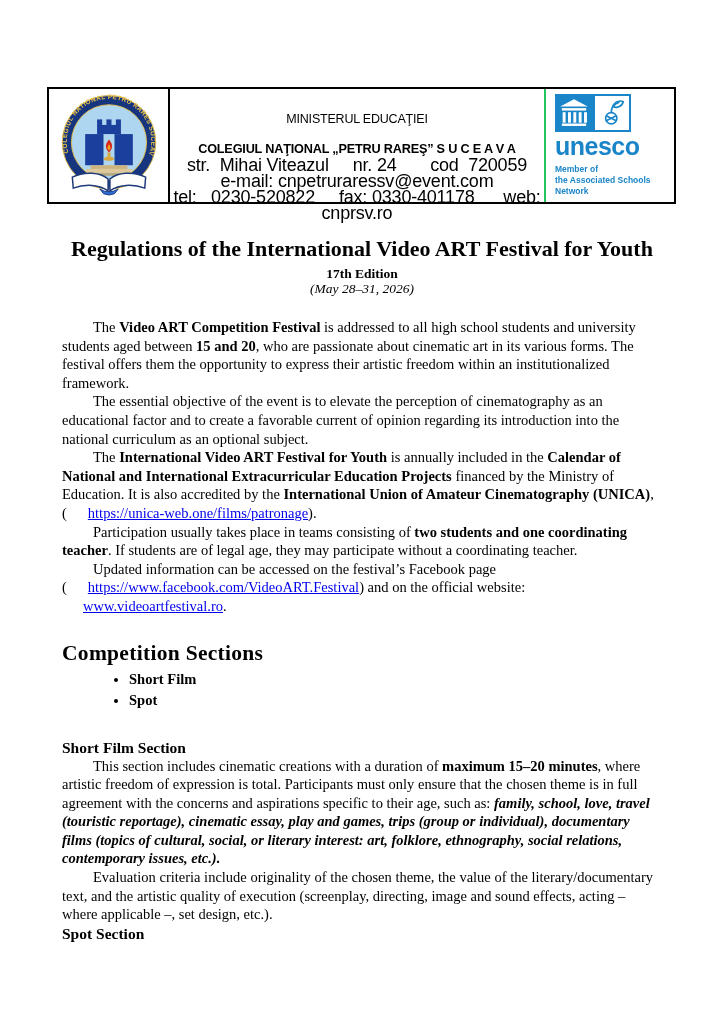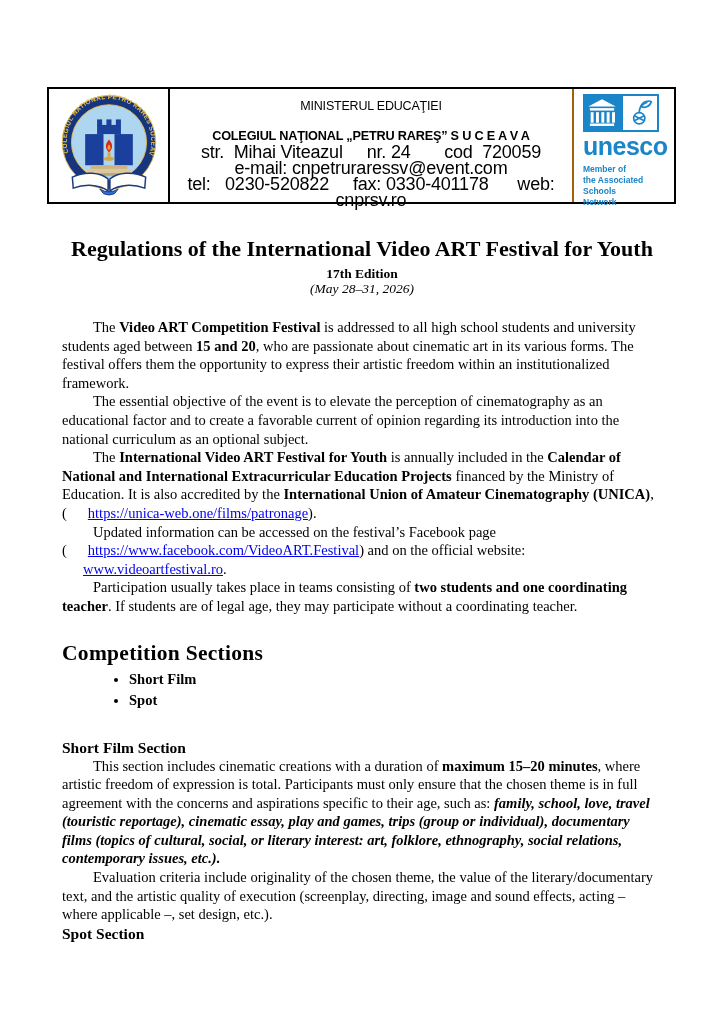--- a/index.html
+++ b/index.html
@@ -9,23 +9,23 @@
   }
 
   
   .header-table {
     position:absolute; left:47px; top:87px; width:629px; height:117px;
     border:2px solid #000; box-sizing:border-box; display:flex;
     font-family:"Liberation Sans", sans-serif; background:#fff;
   }
   .cell-crest  { width:121px; border-right:2px solid #000; box-sizing:border-box;
                  display:flex; align-items:center; justify-content:center; }
-  .cell-center { flex:1; border-right:2px solid #a16207; box-sizing:border-box;
-                 text-align:center; padding-top:9px; }
-  .cell-unesco { width:100px; padding:5px 6px 0 9px; box-sizing:border-box; }
+  .cell-center { flex:1; border-right:2px solid #22c55e; box-sizing:border-box;
+                 text-align:center; padding-top:22px; }
+  .cell-unesco { width:128px; padding:5px 6px 0 9px; box-sizing:border-box; }
 
   .hline { white-space:pre-wrap; font-size:12.5px; line-height:16px; letter-spacing:-0.2px; }
   .h-ministry { margin-bottom:14px; }
   .h-college  { font-weight:bold; font-size:12.7px; }
   .h-addr, .h-mail, .h-tel { font-size:18px;text-align:center; }
 
   
   .unesco-squares { display:flex; }
   .sq-blue  { width:38px; height:38px; background:var(--ublue); display:flex;
               align-items:center; justify-content:center; }
@@ -150,22 +150,22 @@
   <div class="content">
     <div class="title-wrap">
       <div class="doc-title">Regulations of the International Video ART Festival for Youth</div>
       <div class="doc-edition">17th Edition</div>
       <div class="doc-date">(May 28–31, 2026)</div>
     </div>
     <div class="doc-body">
         <p class="body-p"><span class="plain">The </span><span class="bold">Video ART Competition Festival</span><span class="plain"> is addressed to all high school students and university students aged between </span><span class="bold">15 and 20</span><span class="plain">, who are passionate about cinematic art in its various forms. The festival offers them the opportunity to express their artistic freedom within an institutionalized framework.</span></p>
         <p class="body-p"><span class="plain">The essential objective of the event is to elevate the perception of cinematography as an educational factor and to create a favorable current of opinion regarding its introduction into the national curriculum as an optional subject.</span></p>
         <p class="body-p"><span class="plain">The </span><span class="bold">International Video ART Festival for Youth</span><span class="plain"> is annually included in the </span><span class="bold">Calendar of National and International Extracurricular Education Projects</span><span class="plain"> financed by the Ministry of Education. It is also accredited by the </span><span class="bold">International Union of Amateur Cinematography (UNICA)</span><span class="plain">, (</span><a class="link" href="#">https://unica-web.one/films/patronage</a><span class="plain">).</span></p>
+        <p class="body-p"><span class="plain">Participation usually takes place in teams consisting of </span><span class="bold">two students and one coordinating teacher</span><span class="plain">. If students are of legal age, they may participate without a coordinating teacher.</span></p>
         <p class="body-p"><span class="plain">Updated information can be accessed on the festival’s Facebook page (</span><a class="link" href="#">https://www.facebook.com/VideoART.Festival</a><span class="plain">) and on the official website: </span><a class="link" href="#">www.videoartfestival.ro</a><span class="plain">.</span></p>
-        <p class="body-p"><span class="plain">Participation usually takes place in teams consisting of </span><span class="bold">two students and one coordinating teacher</span><span class="plain">. If students are of legal age, they may participate without a coordinating teacher.</span></p>
         <div class="h1">Competition Sections</div>
         <ul class="bullets">
           <li>Short Film</li>
           <li>Spot</li>
         </ul>
         <div class="h2">Short Film Section</div>
         <p class="body-p"><span class="plain">This section includes cinematic creations with a duration of </span><span class="bold">maximum 15–20 minutes</span><span class="plain">, where artistic freedom of expression is total. Participants must only ensure that the chosen theme is in full agreement with the concerns and aspirations specific to their age, such as: </span><span class="italic">family, school, love, travel (touristic reportage), cinematic essay, play and games, trips (group or individual), documentary films (topics of cultural, social, or literary interest: art, folklore, ethnography, social relations, contemporary issues, etc.).</span></p>
         <p class="body-p"><span class="plain">Evaluation criteria include originality of the chosen theme, the value of the literary/documentary text, and the artistic quality of execution (screenplay, directing, image and sound effects, acting – where applicable –, set design, etc.).</span></p>
         <div class="h2">Spot Section</div>
       </div>

